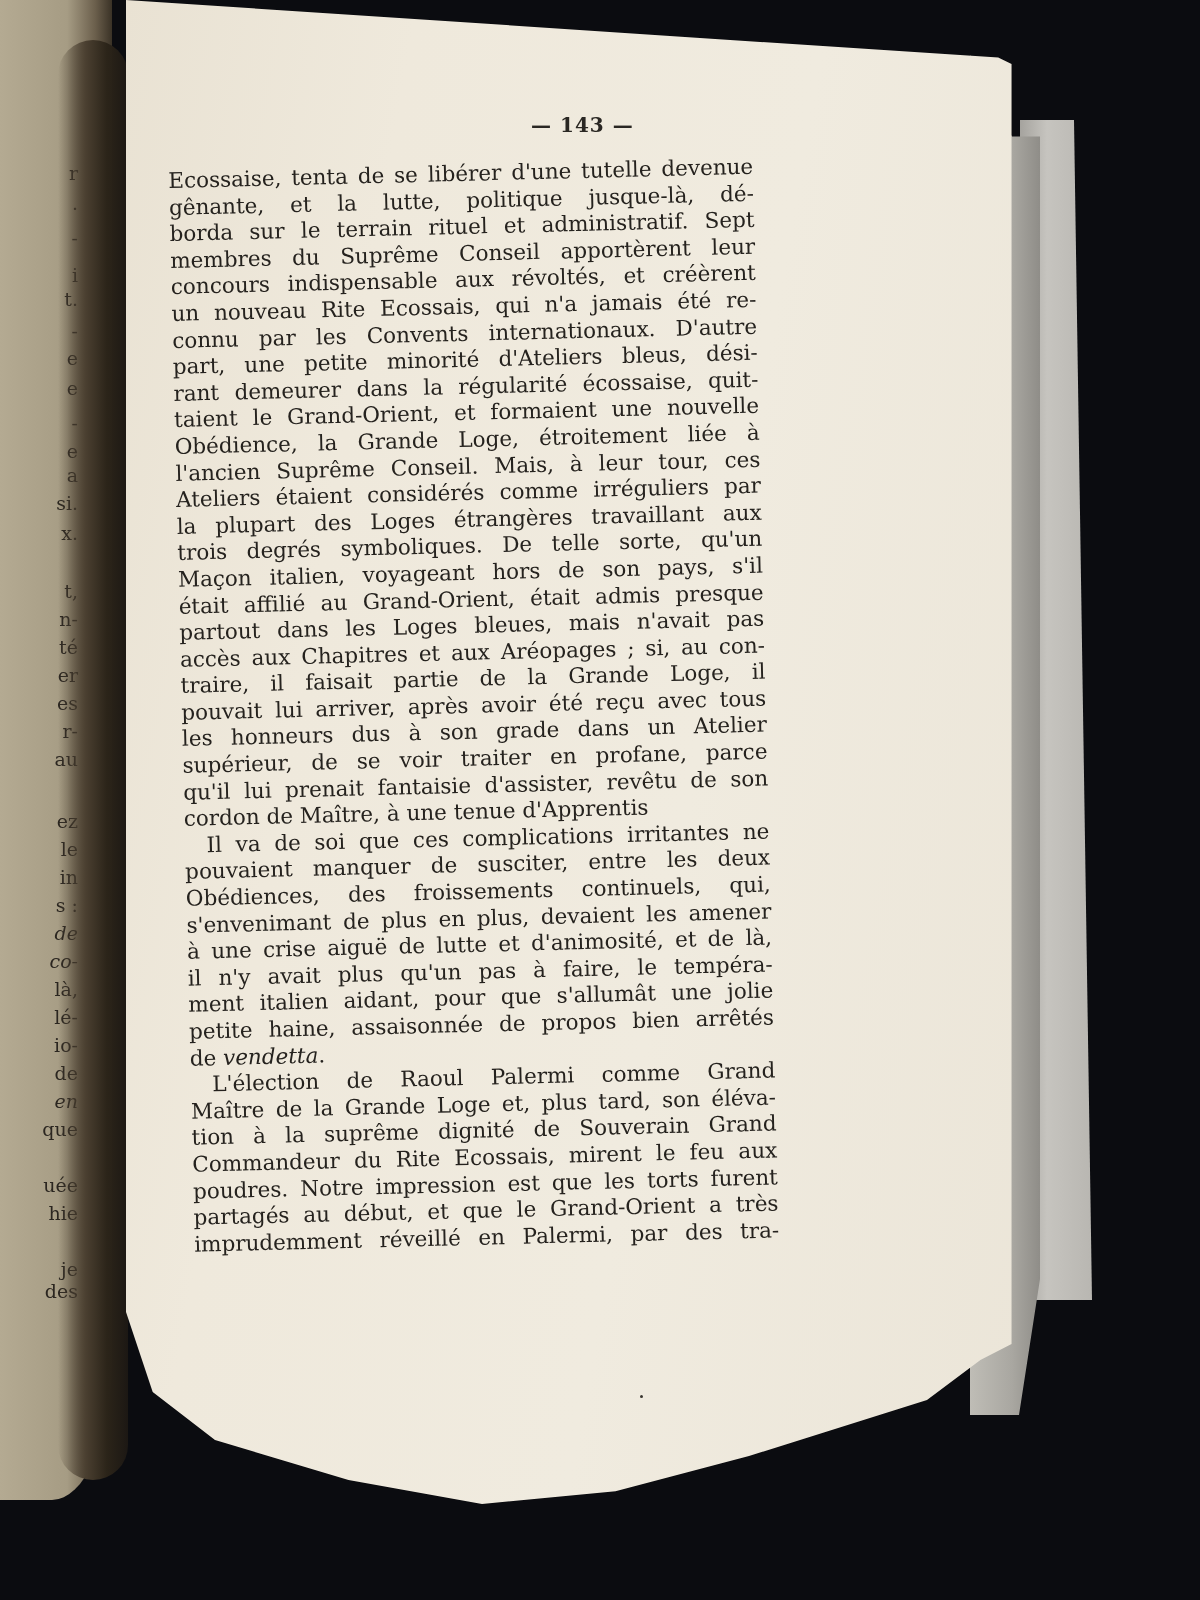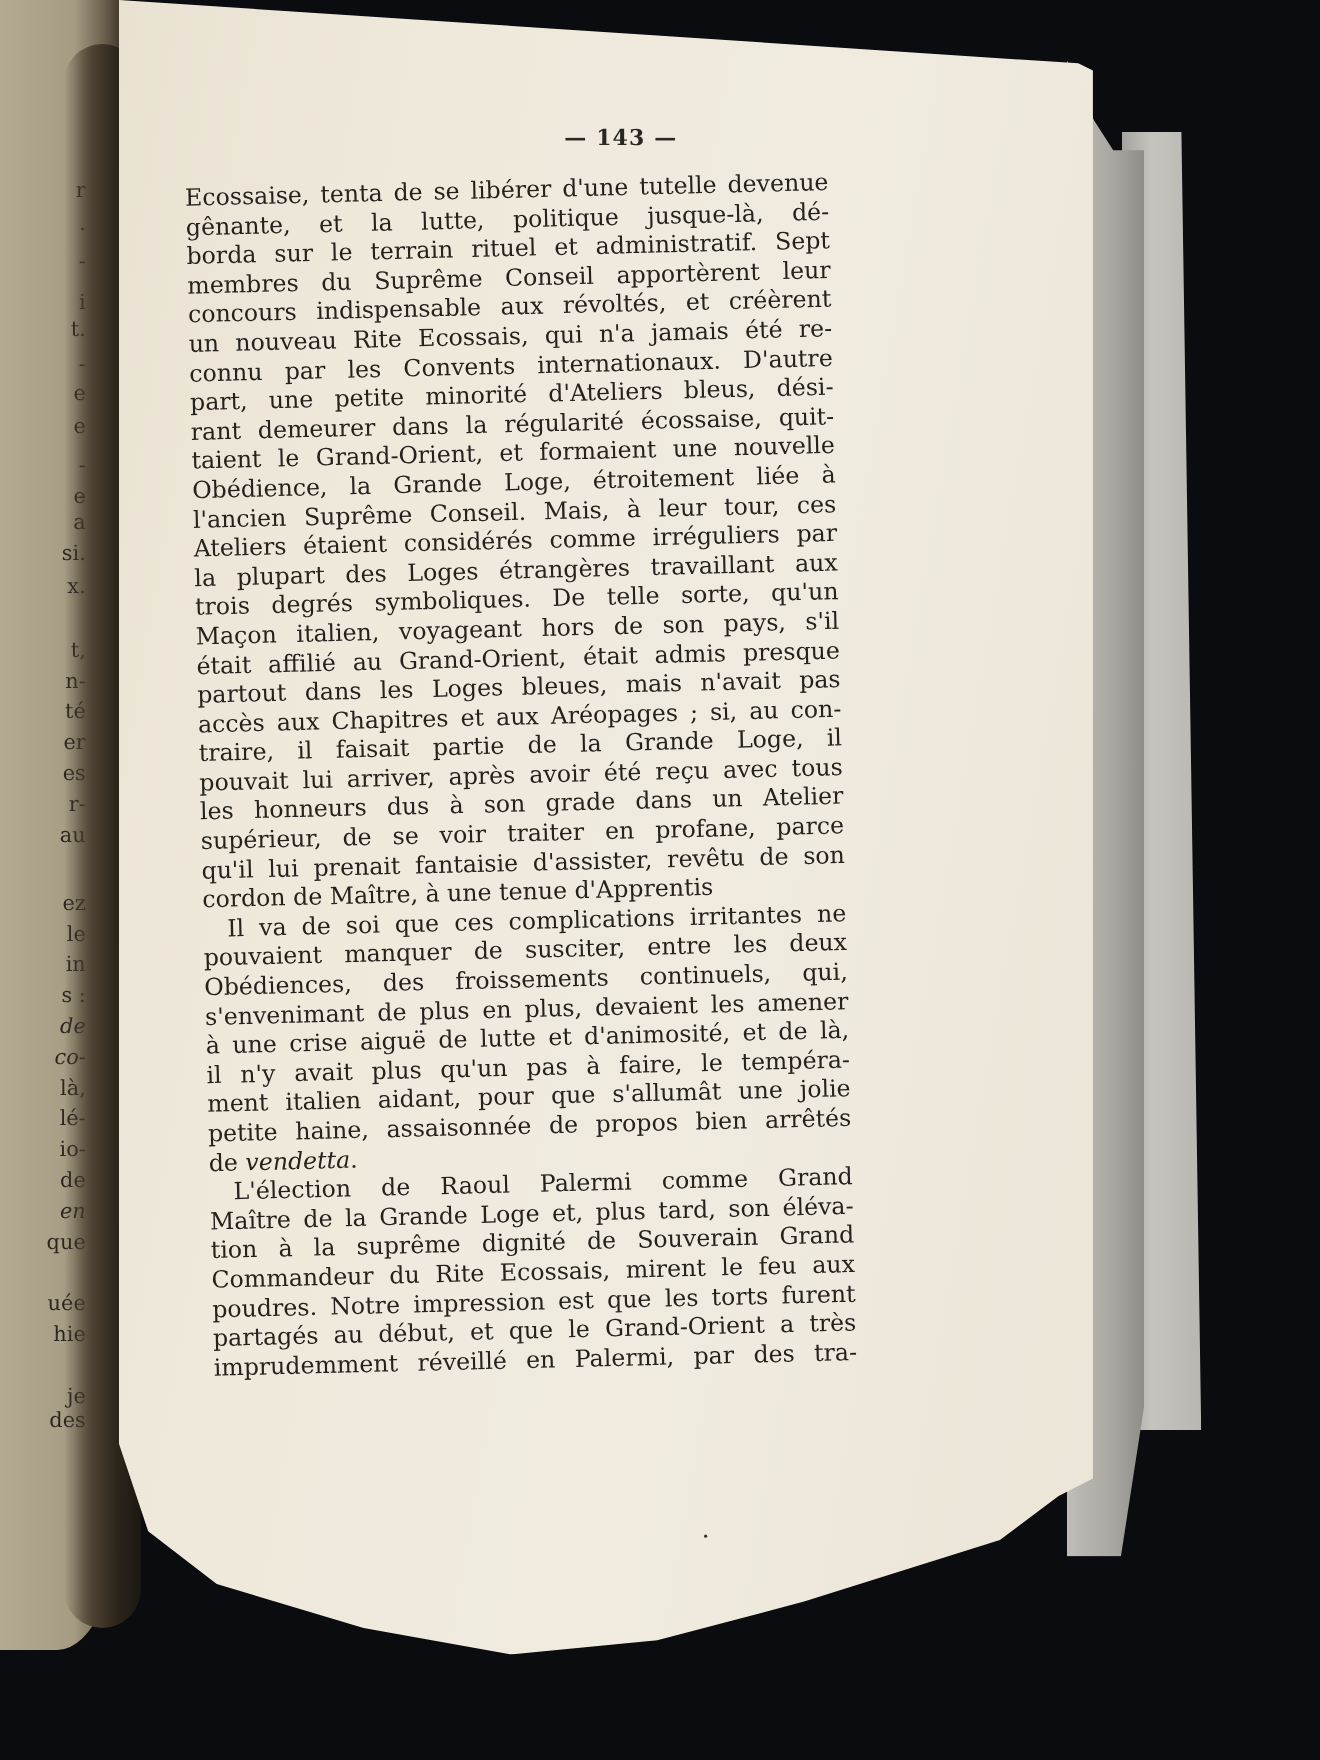--- a/index.html
+++ b/index.html
@@ -32,21 +32,21 @@
     background:linear-gradient(90deg,#bfbdb6,#a9a7a1 60%,#8f8d88);
     clip-path:polygon(0 0,35% 4%,60% 6%,100% 6%,100% 90%,70% 100%,0 100%);
   }
   .edge-back {
     position:absolute; left:1020px; top:120px; width:90px; height:1180px;
     background:linear-gradient(90deg,#a5a39e,#c6c4bf 30%,#b3b1ac);
     clip-path:polygon(0 0,60% 0,80% 100%,0 100%);
   }
   
   .page {
-    position:absolute; left:108px; top:0; width:890px; height:1600px;
+    position:absolute; left:126px; top:0; width:890px; height:1600px;
     background:linear-gradient(100deg,#e9e2d3 0%,#efe9dc 25%,#f0ebdf 60%,#ebe5d8 100%);
     clip-path:polygon(0 0, 98% 3.6%, 99.5% 4%, 99.5% 84%, 96% 85%, 90% 87.5%, 70% 91%, 55% 93.2%, 40% 94%, 25% 92.5%, 10% 90%, 3% 87%, 0 82%);
   }
   .page-number {
     position:absolute; left:405px; top:113px;
     font-family:"DejaVu Serif", serif; font-size:20px; font-weight:bold; color:#2a2723;
     letter-spacing:1px;
   }
   .text-block {
     position:absolute; left:168px; top:168px; width:585px;

